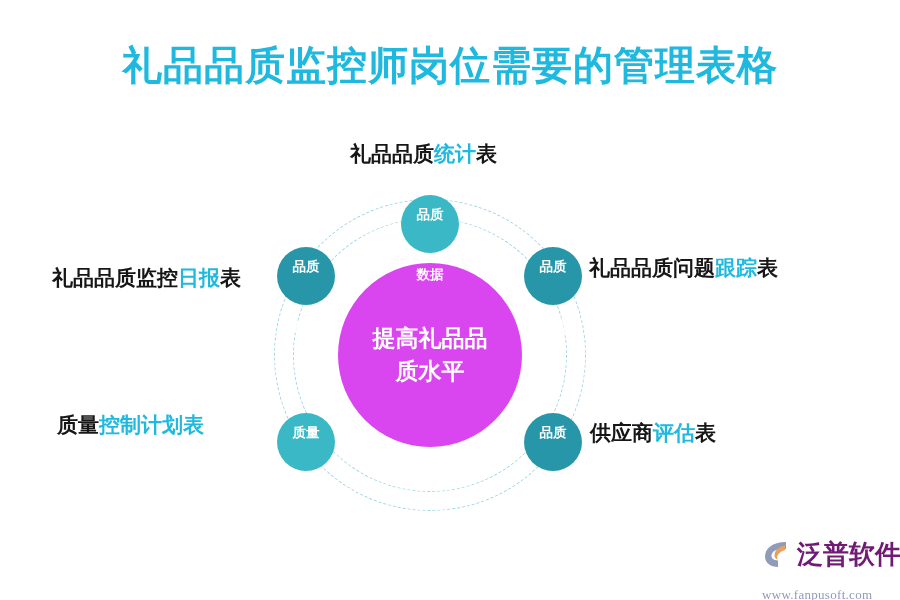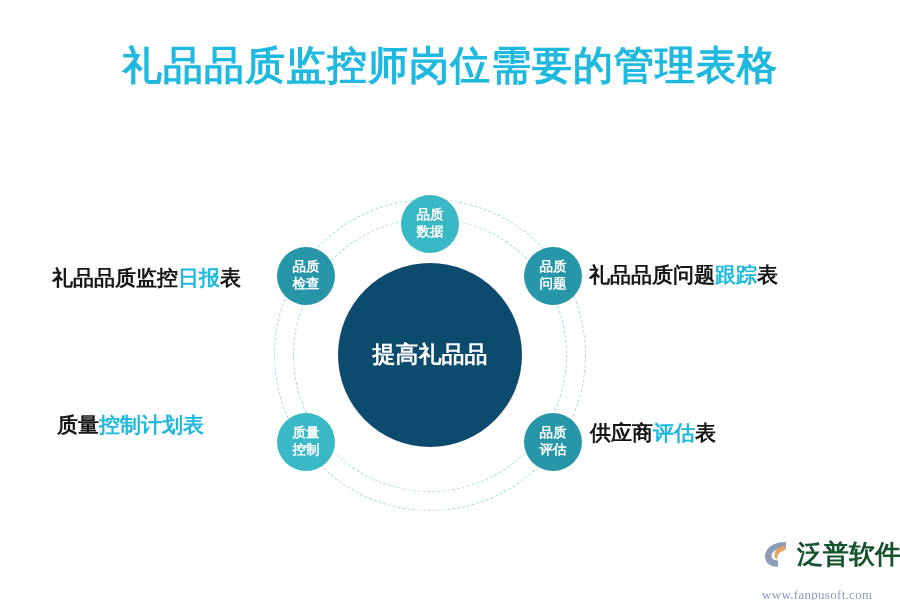--- a/index.html
+++ b/index.html
@@ -66,21 +66,21 @@
   }
 
   
   .center-circle {
     position: absolute;
     left: 78px;
     top: 78px;
     width: 184px;
     height: 184px;
     border-radius: 50%;
-    background: #0c4a6e;
+    background: #d946ef;
     display: flex;
     flex-direction: column;
     align-items: center;
     justify-content: center;
     color: #ffffff;
     font-size: 23px;
     font-weight: bold;
     line-height: 1.45;
     text-align: left;
     font-family: "Liberation Serif", "DejaVu Serif", serif;
@@ -97,42 +97,42 @@
     flex-direction: column;
     align-items: center;
     justify-content: center;
     color: #ffffff;
     font-size: 13.5px;
     font-weight: bold;
     line-height: 1.25;
     text-align: center;
     font-family: "Liberation Sans", sans-serif;
   }
-  .node span { display: block; white-space: nowrap; }
+  .node span { display: block; white-space: nowrap; margin-top: 43px; }
 
   .node-top     { left: 141px; top: 10px;  background: #3BB8C6; }
   .node-right-u { left: 264px; top: 62px;  background: #2796A8; }
   .node-right-l { left: 264px; top: 228px; background: #2796A8; }
   .node-left-l  { left: 17px;  top: 228px; background: #3BB8C6; }
   .node-left-u  { left: 17px;  top: 62px;  background: #2796A8; }
 
   
   .label {
     position: absolute;
     font-size: 21px;
     font-weight: bold;
     color: #161616;
     white-space: nowrap;
     font-family: "Liberation Serif", "DejaVu Serif", serif;
   }
   .label .hl { color: #1FB9DF; }
 
   .label-stat   { left: 350px; top: 140px; }
   .label-daily  { left: 52px;  top: 264px; }
-  .label-track  { left: 589px; top: 261px; font-family: Liberation Serif, serif; }
+  .label-track  { left: 589px; top: 254px; font-family: Liberation Serif, serif; }
   .label-supp   { left: 590px; top: 419px; font-family: Liberation Mono, monospace; }
   .label-plan   { left: 57px;  top: 411px; }
 
   
   .logo {
     position: absolute;
     left: 762px;
     top: 536px;
     width: 132px;
     height: 56px;
@@ -140,21 +140,21 @@
   .logo-row {
     display: flex;
     align-items: center;
     height: 36px;
   }
   .logo-mark { width: 32px; height: 32px; flex: 0 0 32px; }
   .logo-word {
     margin-left: 3px;
     font-size: 26px;
     font-weight: bold;
-    color: #14532d;
+    color: #701a75;
     letter-spacing: 0px;
     font-family: "Liberation Serif", "DejaVu Serif", serif;
     white-space: nowrap;
   }
   .logo-url {
     margin-top: 15px;
     font-size: 13px;
     color: #8E9BBB;
     letter-spacing: 0.3px;
     font-family: "Liberation Serif", "DejaVu Serif", serif;
@@ -168,20 +168,21 @@
 
   <div class="page-title">礼品品质监控师岗位需要的管理表格</div>
 
   <div class="diagram">
 
     <div class="ring ring-outer"></div>
     <div class="ring ring-inner"></div>
 
     <div class="center-circle">
       <span>提高礼品品</span>
+      <span>质水平</span>
     </div>
 
     <div class="node node-top">
       <span>品质</span>
       <span>数据</span>
     </div>
 
     <div class="node node-right-u">
       <span>品质</span>
       <span>问题</span>
@@ -197,20 +198,21 @@
       <span>控制</span>
     </div>
 
     <div class="node node-left-u">
       <span>品质</span>
       <span>检查</span>
     </div>
 
   </div>
 
+  <div class="label label-stat"><span>礼品品质</span><span class="hl">统计</span><span>表</span></div>
 
   <div class="label label-daily"><span>礼品品质监控</span><span class="hl">日报</span><span>表</span></div>
 
   <div class="label label-track"><span>礼品品质问题</span><span class="hl">跟踪</span><span>表</span></div>
 
   <div class="label label-supp"><span>供应商</span><span class="hl">评估</span><span>表</span></div>
 
   <div class="label label-plan"><span>质量</span><span class="hl">控制计划表</span><span></span></div>
 
   <div class="logo">

